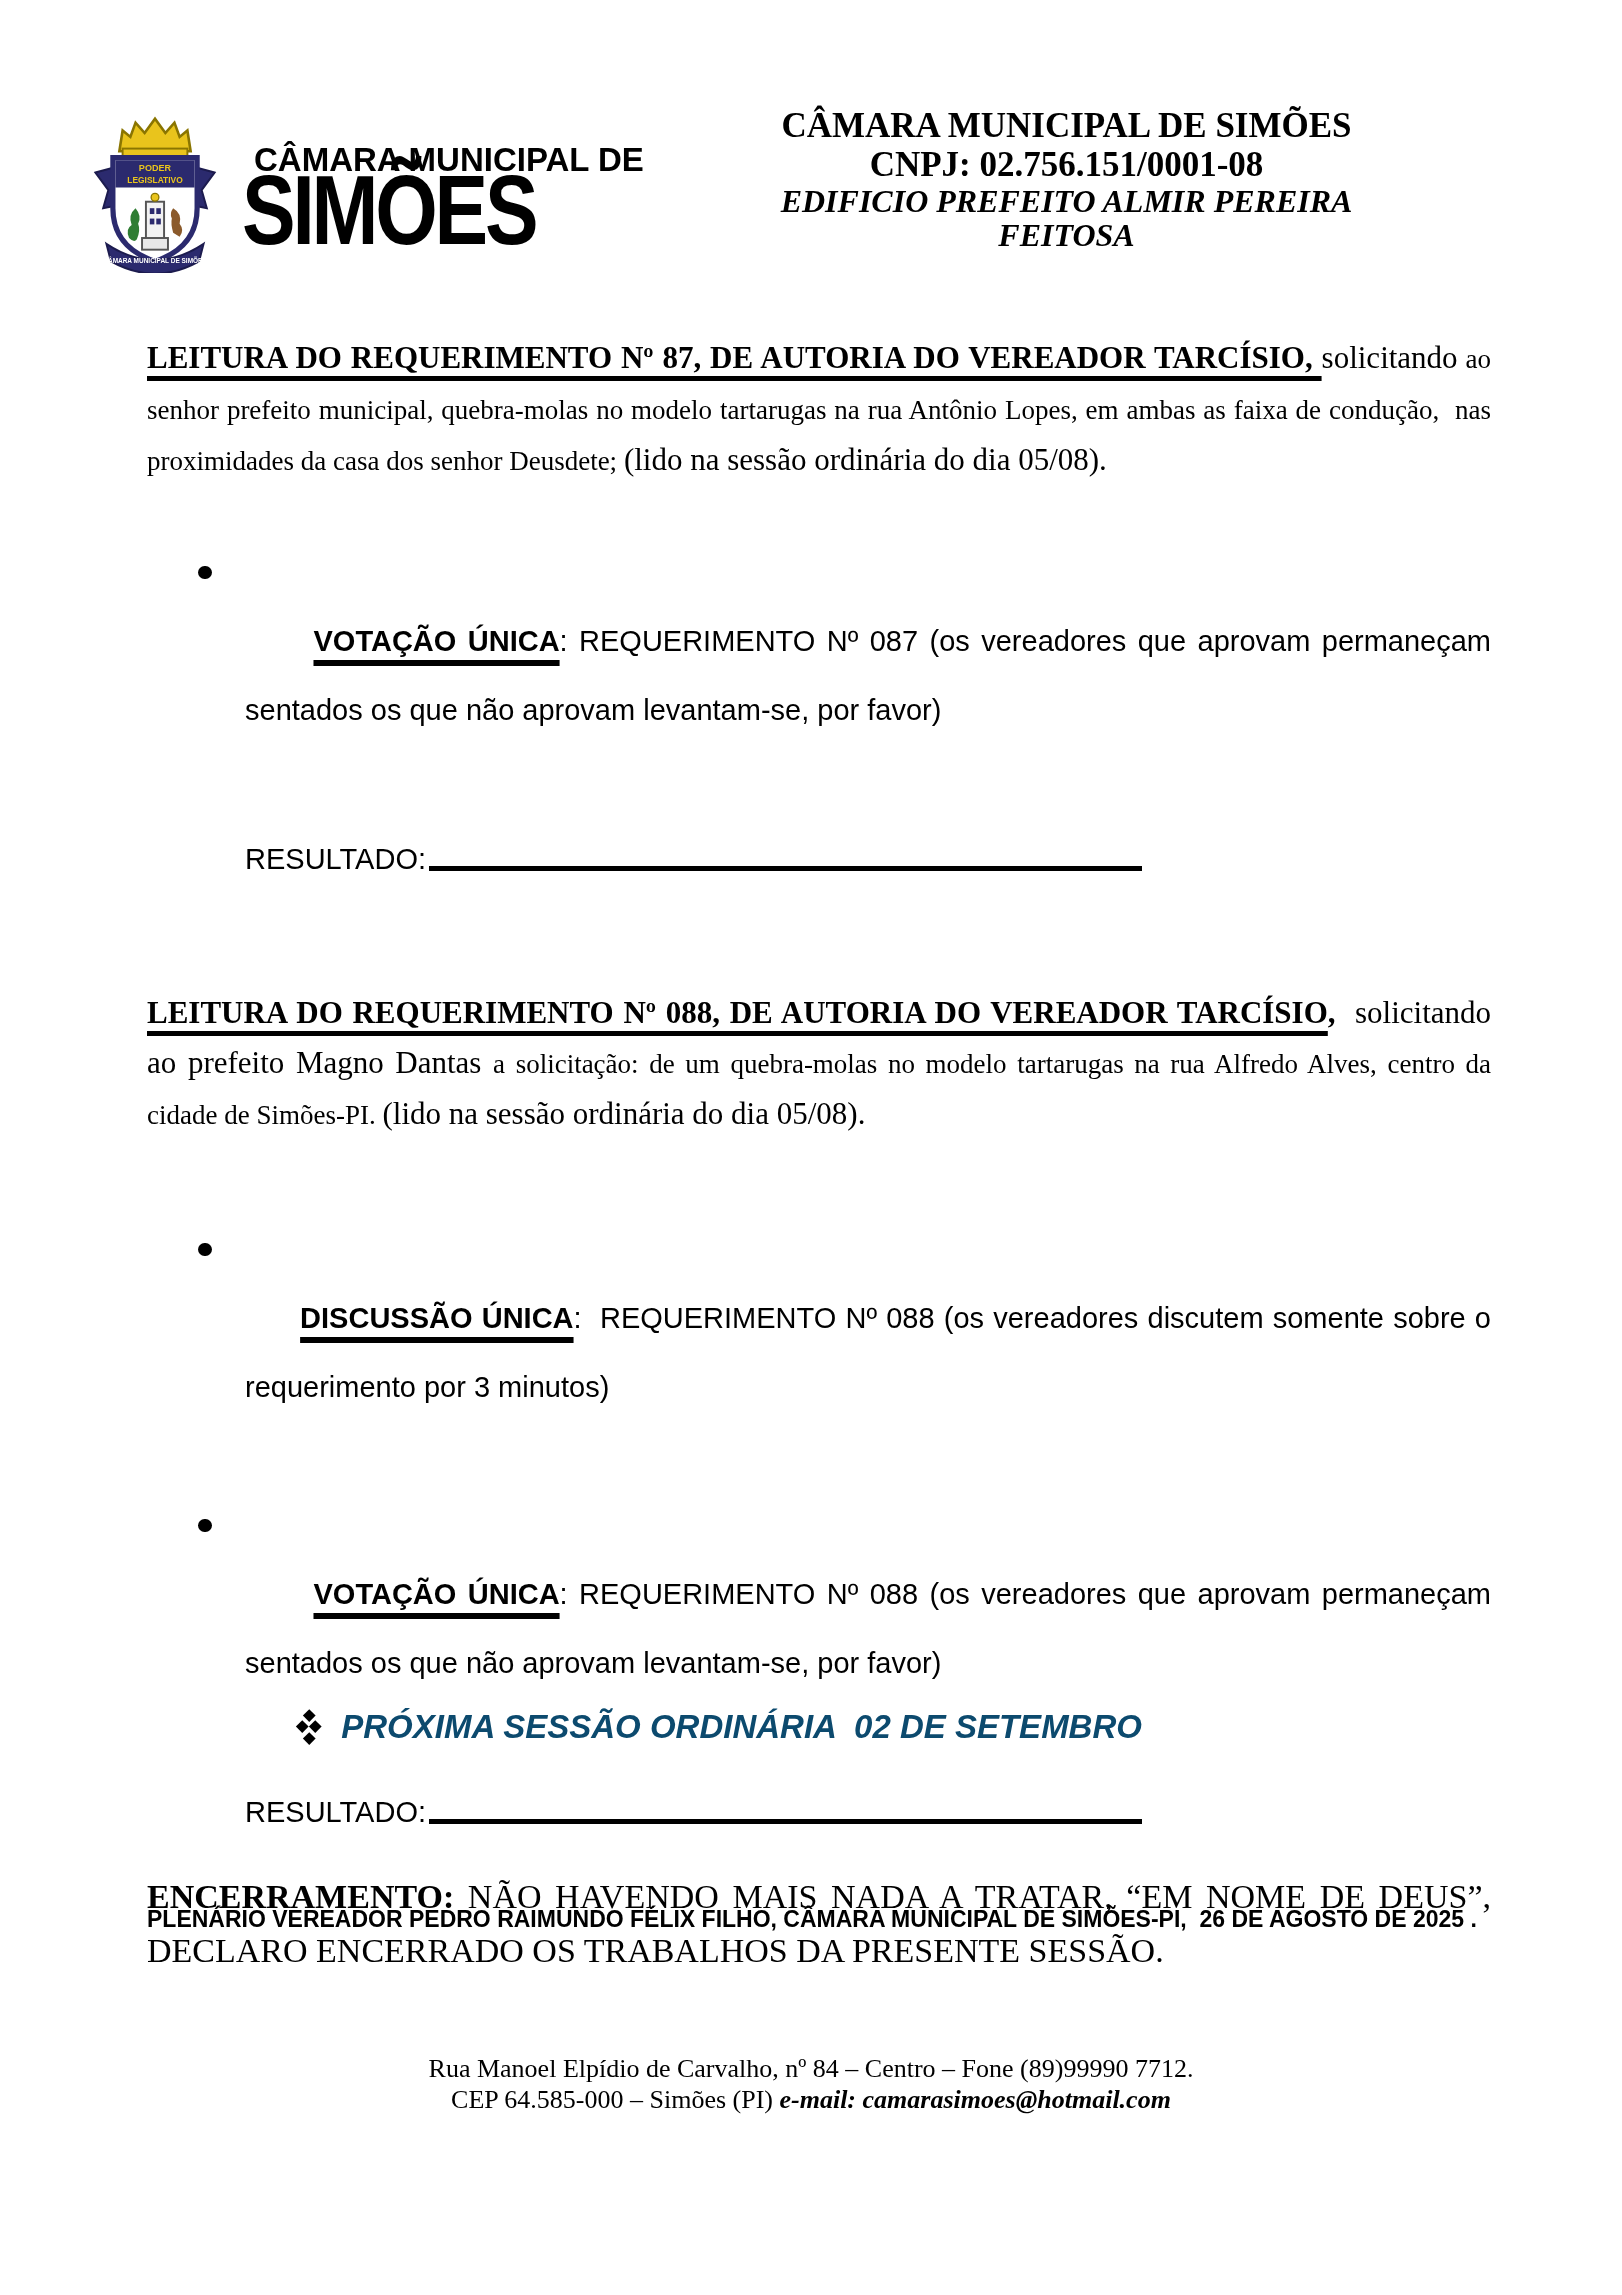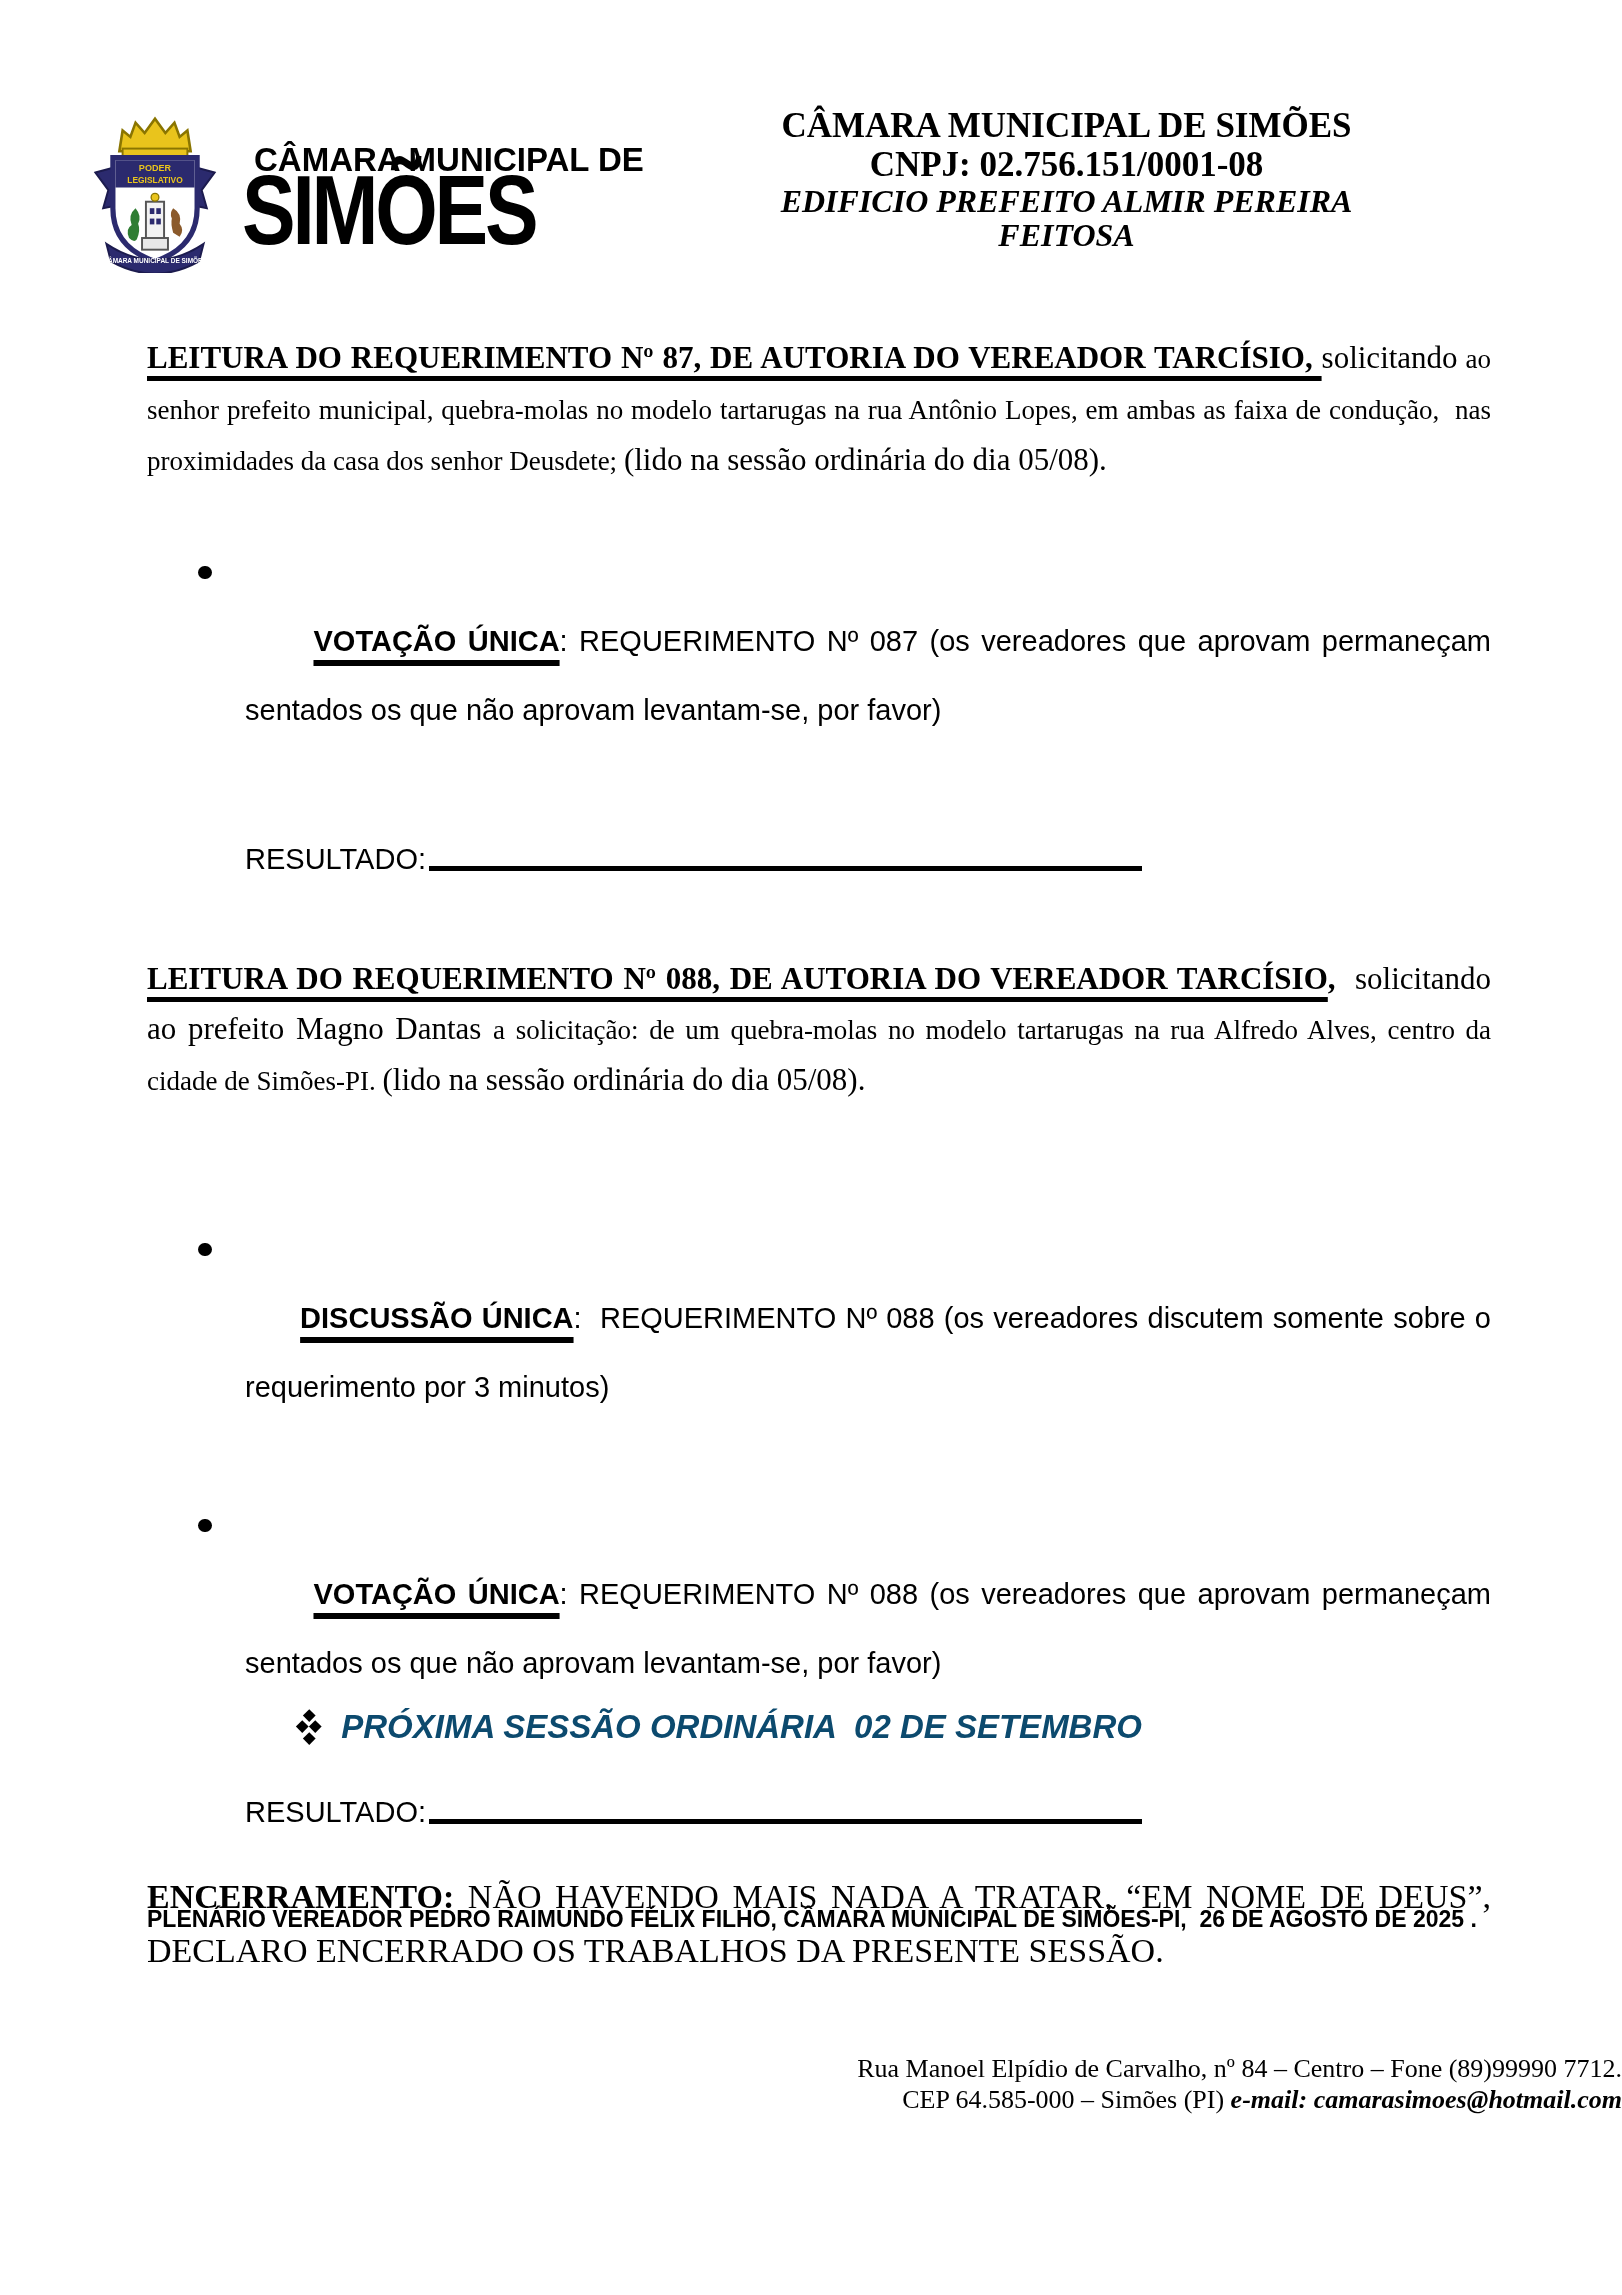--- a/index.html
+++ b/index.html
@@ -20,21 +20,21 @@
   #letterhead-right{left:772px;top:105px;width:589px;text-align:center;}
   .lh1{font-size:35px;line-height:41px;font-weight:bold;}
   .lh2{font-size:35px;line-height:38px;font-weight:bold;}
   .lh3{font-size:32px;line-height:34px;font-weight:bold;font-style:italic;}
 
   
   .bodyblock{left:147px;width:1344px;}
   .headp{font-size:31px;line-height:50px;}
   .small-serif{font-size:27px;}
   #sec1-head{top:302px;}
-  #sec2-head{top:913px;margin-top:41px;}
+  #sec2-head{top:947px;margin-top:41px;}
 
   .blist{font-size:29px;line-height:69px;}
   #bullets1{top:538px;}
   #bullets2{top:1215px;}
   .bullet{position:relative;padding-left:98px;}
   .dot{position:absolute;left:51px;top:27.5px;width:13.7px;height:13.7px;border-radius:50%;background:#000;}
   .lead-u{text-decoration:underline;text-decoration-thickness:5.9px;text-underline-offset:8.5px;}
   .result{padding-left:98px;margin-top:10.5px;white-space:pre;}
   .blank{display:inline-block;width:713px;height:26px;border-bottom:5.9px solid #000;vertical-align:-2.6px;margin-left:2.6px;}
 
@@ -42,21 +42,21 @@
   .red{color:#0c4a6e;}
   .diamond-cluster{display:inline-block;position:relative;width:25px;height:34px;margin-right:19.6px;vertical-align:-6.5px;}
   .dmd{position:absolute;width:8.5px;height:8.5px;background:#000;transform:rotate(45deg);}
   .dmd.t{left:7.9px;top:0.7px;}
   .dmd.l{left:1.3px;top:11.8px;}
   .dmd.r{left:14.4px;top:11.8px;}
   .dmd.btm{left:7.9px;top:23px;}
 
   #closing{top:1836px;font-size:34px;line-height:54px;}
   #plenary{top:1867px;font-size:23px;line-height:59px;font-weight:bold;}
-  #footer{left:0;top:2053px;width:1622px;text-align:right;font-size:26px;line-height:31px;}
+  #footer{left:0;top:2053px;width:1622px;text-align:center;font-size:26px;line-height:31px;}
 </style>
 </head>
 <body>
 
 <div class="page">
 
   <svg id="crest-svg" class="abs" viewBox="0 0 200 250" aria-hidden="true">
 
     <path d="M8 95 L45 85 L45 145 L20 150 L28 122 Z" fill="#2B2A6E" stroke="#1c1b4e" stroke-width="3"></path>
     <path d="M192 95 L155 85 L155 145 L180 150 L172 122 Z" fill="#2B2A6E" stroke="#1c1b4e" stroke-width="3"></path>

